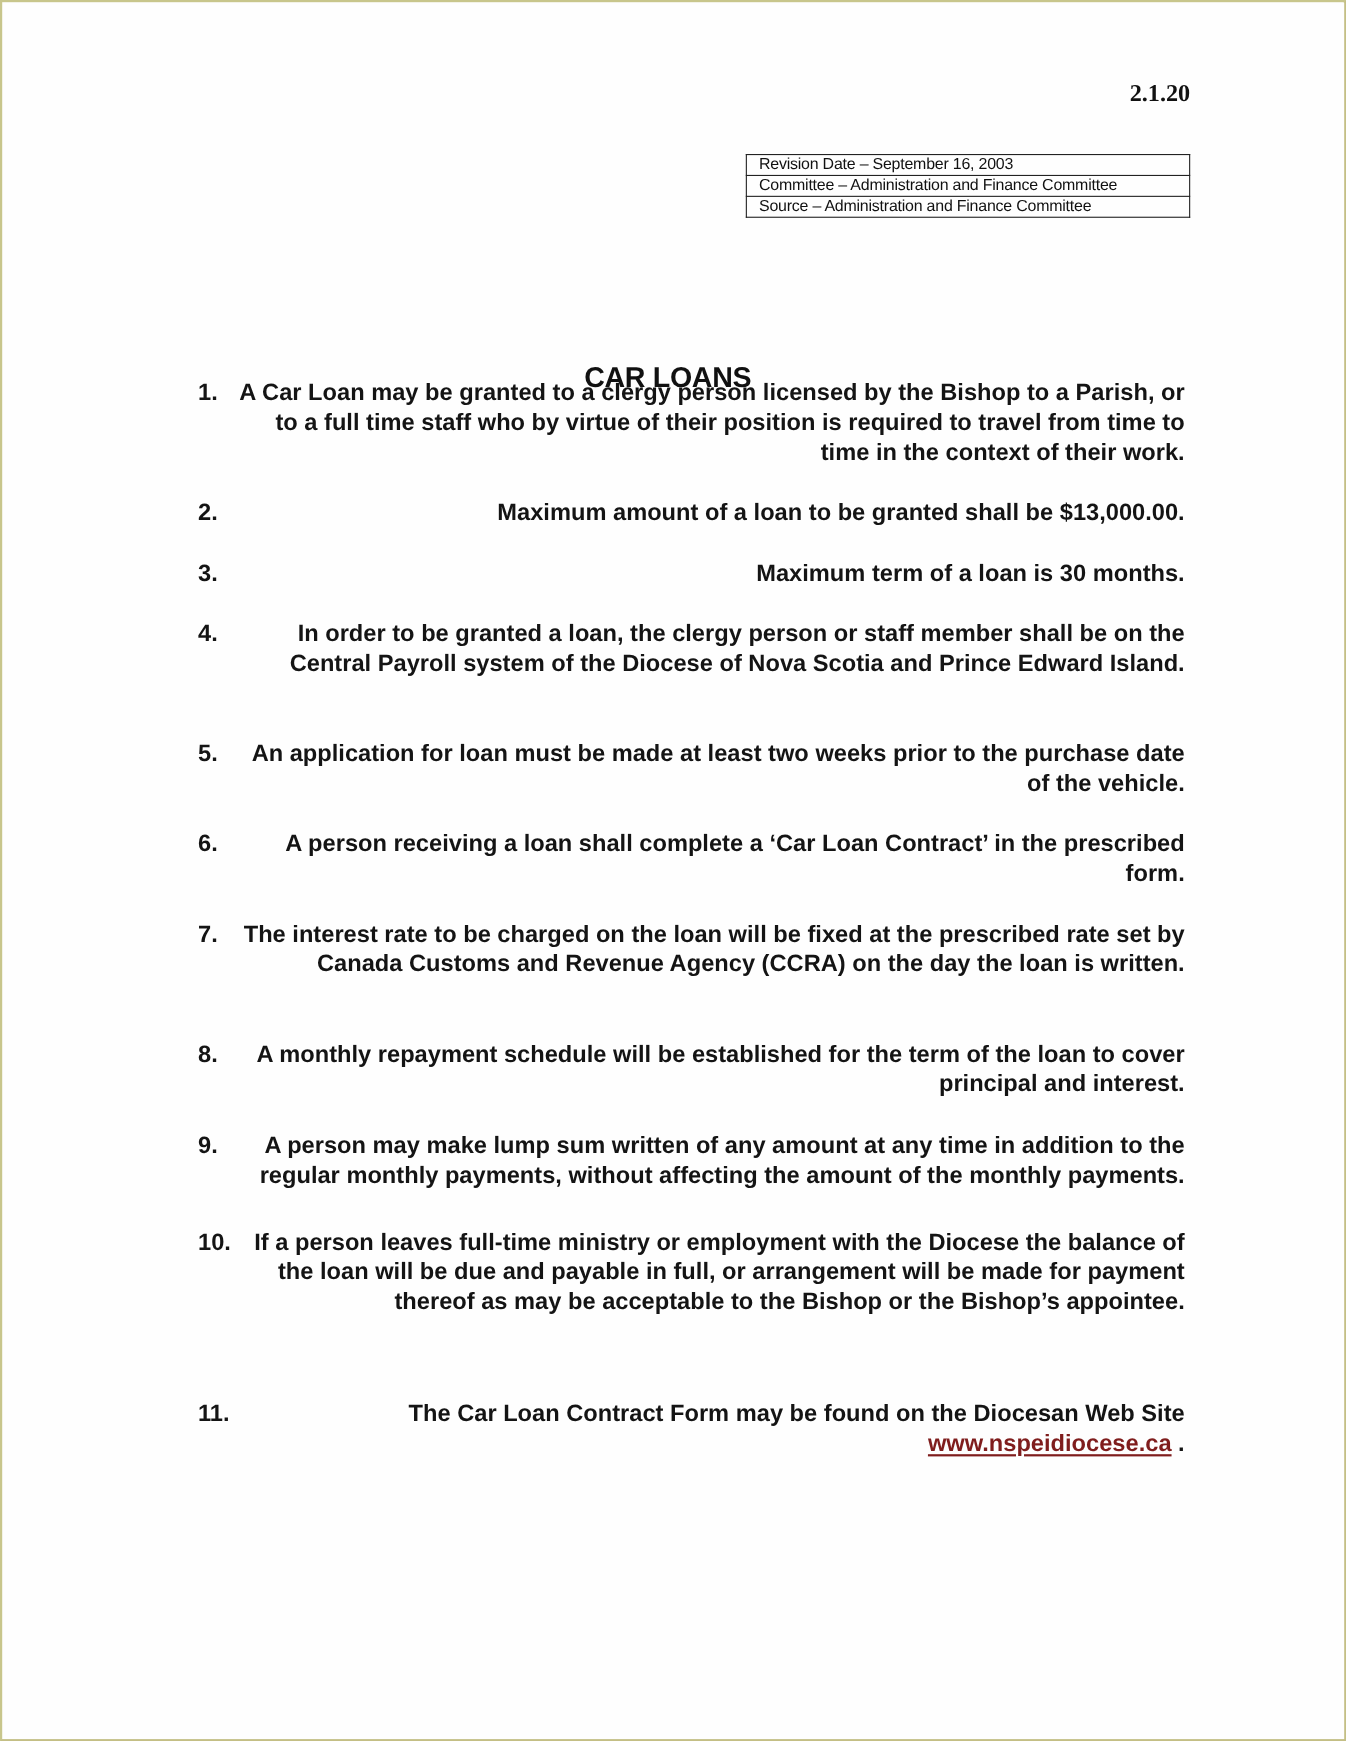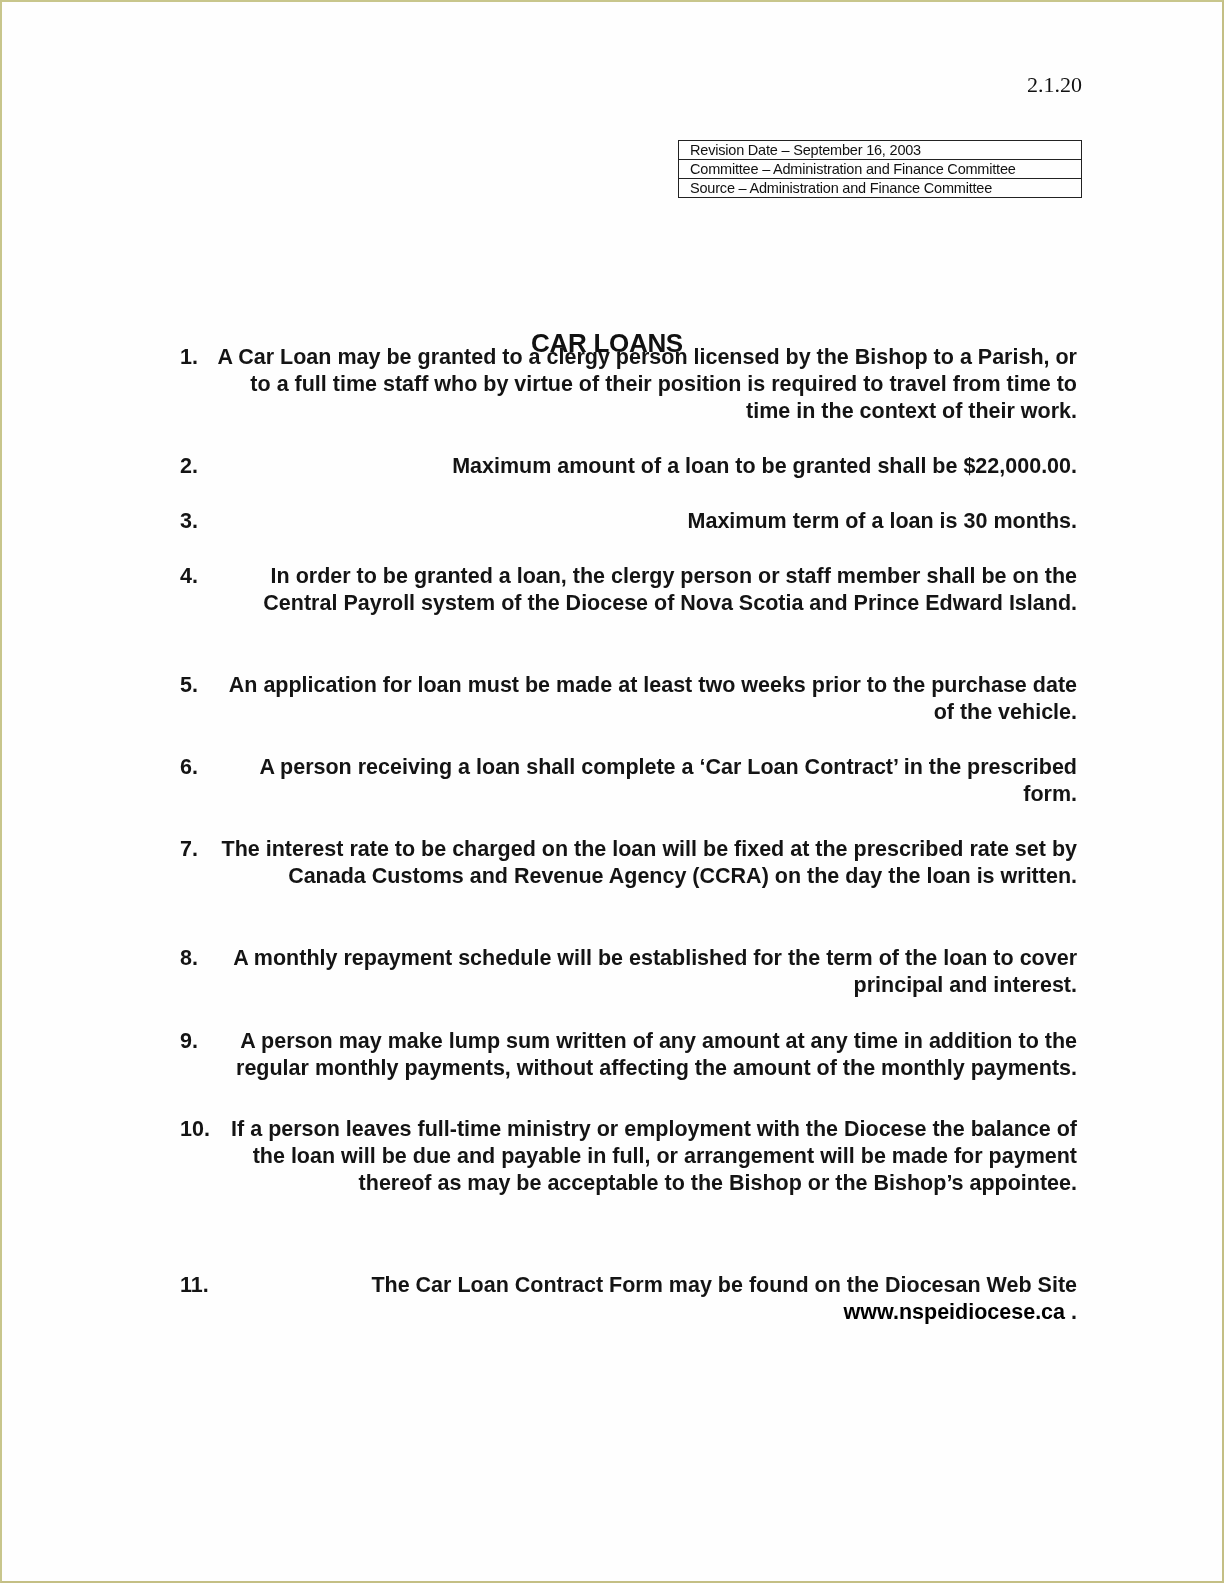--- a/index.html
+++ b/index.html
@@ -4,21 +4,21 @@
   <style>
     html, body { margin: 0; padding: 0; background: #ffffff; }
     body { width: 1224px; height: 1583px; position: relative; overflow: hidden; }
     .page {
       position: absolute; left: 0; top: 0; width: 1220px; height: 1579px;
       border: 2px solid #c8c68c; border-right-color: #c4bf85; border-bottom-color: #c4bf85;
       background: #fefefe;
     }
     .doc-number {
       position: absolute; left: 980px; top: 70px; width: 100px; text-align: right;
-      font-family: "Liberation Serif", serif; font-weight: normal; font-size: 22px; color: #111;
+      font-family: "Liberation Serif", serif; font-weight: bold; font-size: 22px; color: #111;
     }
     .meta-table {
       position: absolute; left: 676px; top: 138px; width: 404px;
       border-collapse: collapse; font-family: "Liberation Sans", sans-serif;
       font-size: 14.5px; color: #111;
     }
     .meta-table td {
       border: 1.5px solid #222; padding: 0 0 0 11px; height: 18px; line-height: 17px;
       letter-spacing: -0.2px;
     }
@@ -29,21 +29,21 @@
     }
     .items {
       position: absolute; left: 178px; top: 0; width: 900px;
       font-family: "Liberation Sans", sans-serif; font-weight: bold; font-size: 21.5px;
       color: #141414; line-height: 27px;
     }
     .item { position: absolute; left: 0; width: 900px; }
     .item .num { position: absolute; left: 0; top: 0; }
     .item .txt { display: block; margin-left: 37px; width: 860px; text-align: right; }
     .u { text-decoration-thickness: 2px; text-underline-offset: 3px; }
-    .link { color: #000000; text-decoration-thickness: 2px; text-underline-offset: 3px; }
+    .link { color: #7f1d1d; text-decoration: underline; text-decoration-thickness: 2px; text-underline-offset: 3px; }
   </style>
 </head>
 <body>
 
 <div class="page">
   <div class="doc-number">2.1.20</div>
 
   <table class="meta-table">
     <tbody>
         <tr>
@@ -60,21 +60,21 @@
 
   <div class="title">CAR LOANS</div>
 
   <div class="items">
     <div class="item" style="top:342px">
       <span class="num">1.</span>
       <span class="txt">A Car Loan may be granted to a clergy person licensed by the Bishop to a Parish, or to a full time staff who by virtue of their position is required to travel from time to time in  the context of their work.</span>
     </div>
     <div class="item" style="top:451px">
       <span class="num">2.</span>
-      <span class="txt">Maximum amount of a loan to be granted shall be $22,000.00.</span>
+      <span class="txt">Maximum amount of a loan to be granted shall be $13,000.00.</span>
     </div>
     <div class="item" style="top:506px">
       <span class="num">3.</span>
       <span class="txt">Maximum term of a loan is 30 months.</span>
     </div>
     <div class="item" style="top:561px">
       <span class="num">4.</span>
       <span class="txt">In order to be granted a loan, the clergy person or staff member shall be on the Central Payroll system of the Diocese of Nova Scotia and Prince Edward Island.</span>
     </div>
     <div class="item" style="top:670px">

